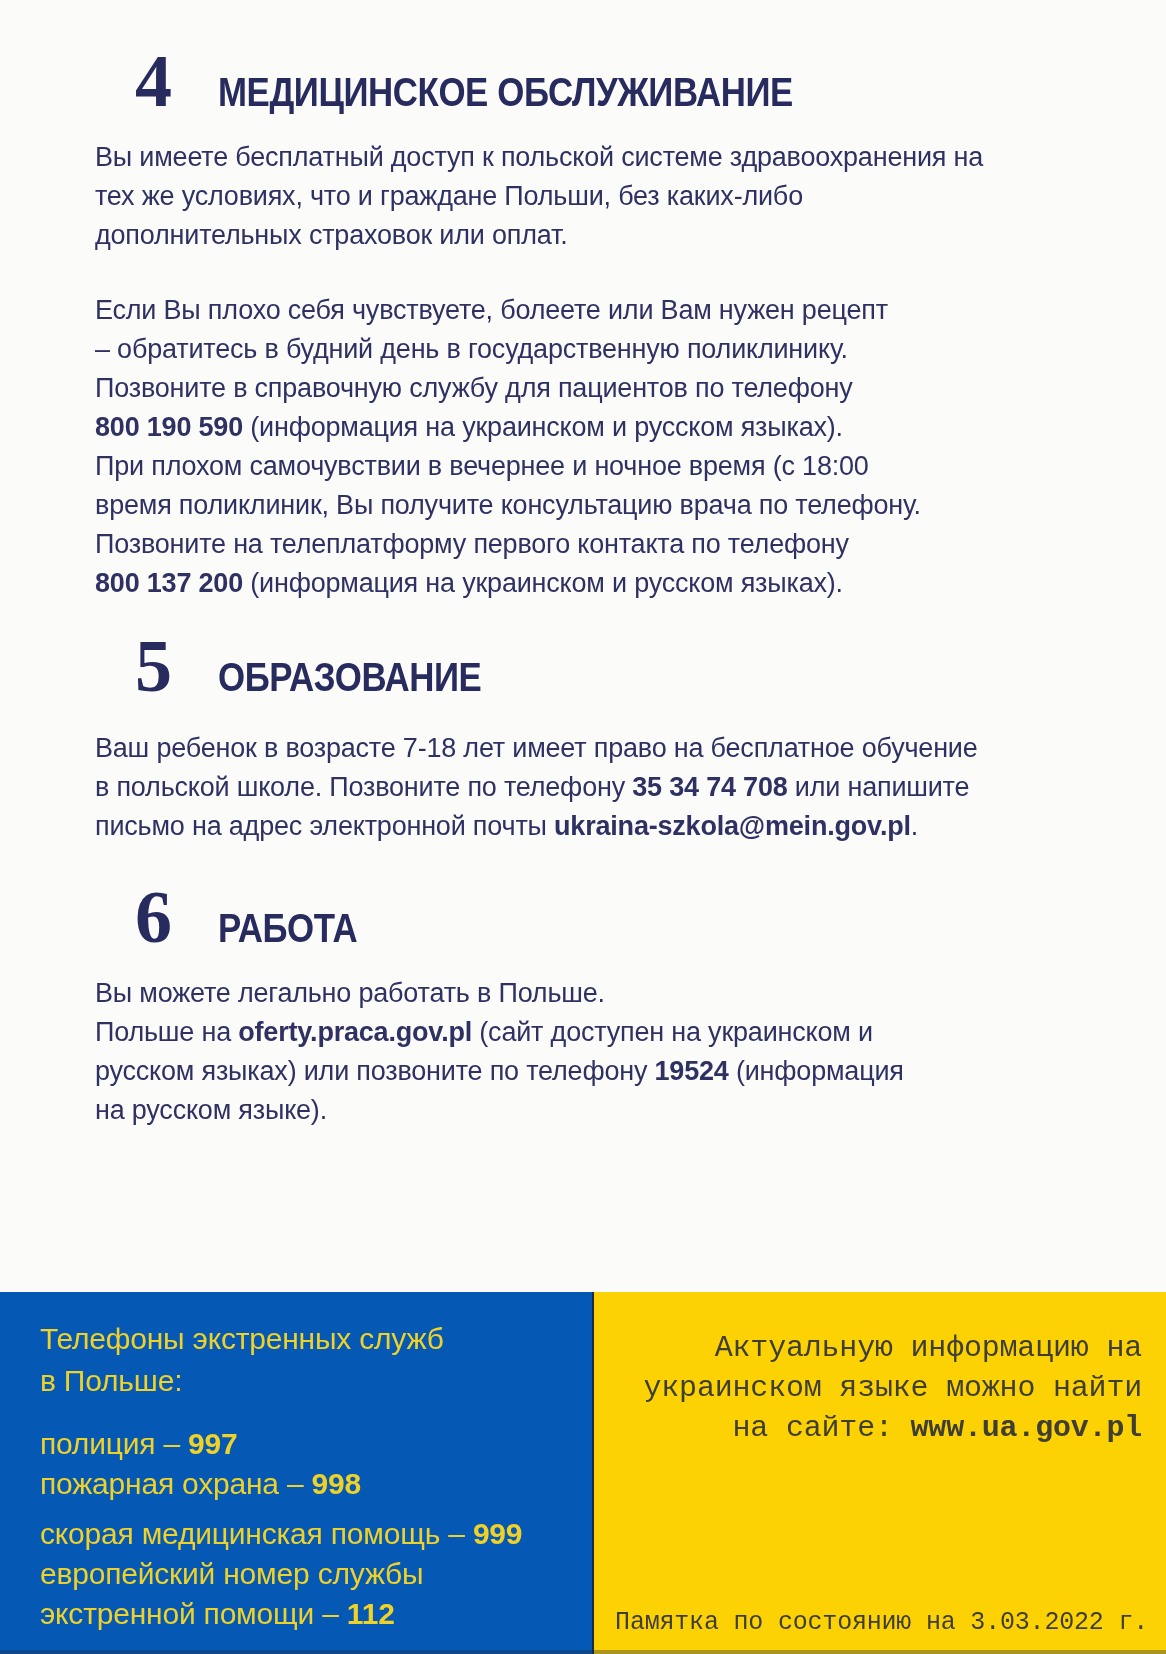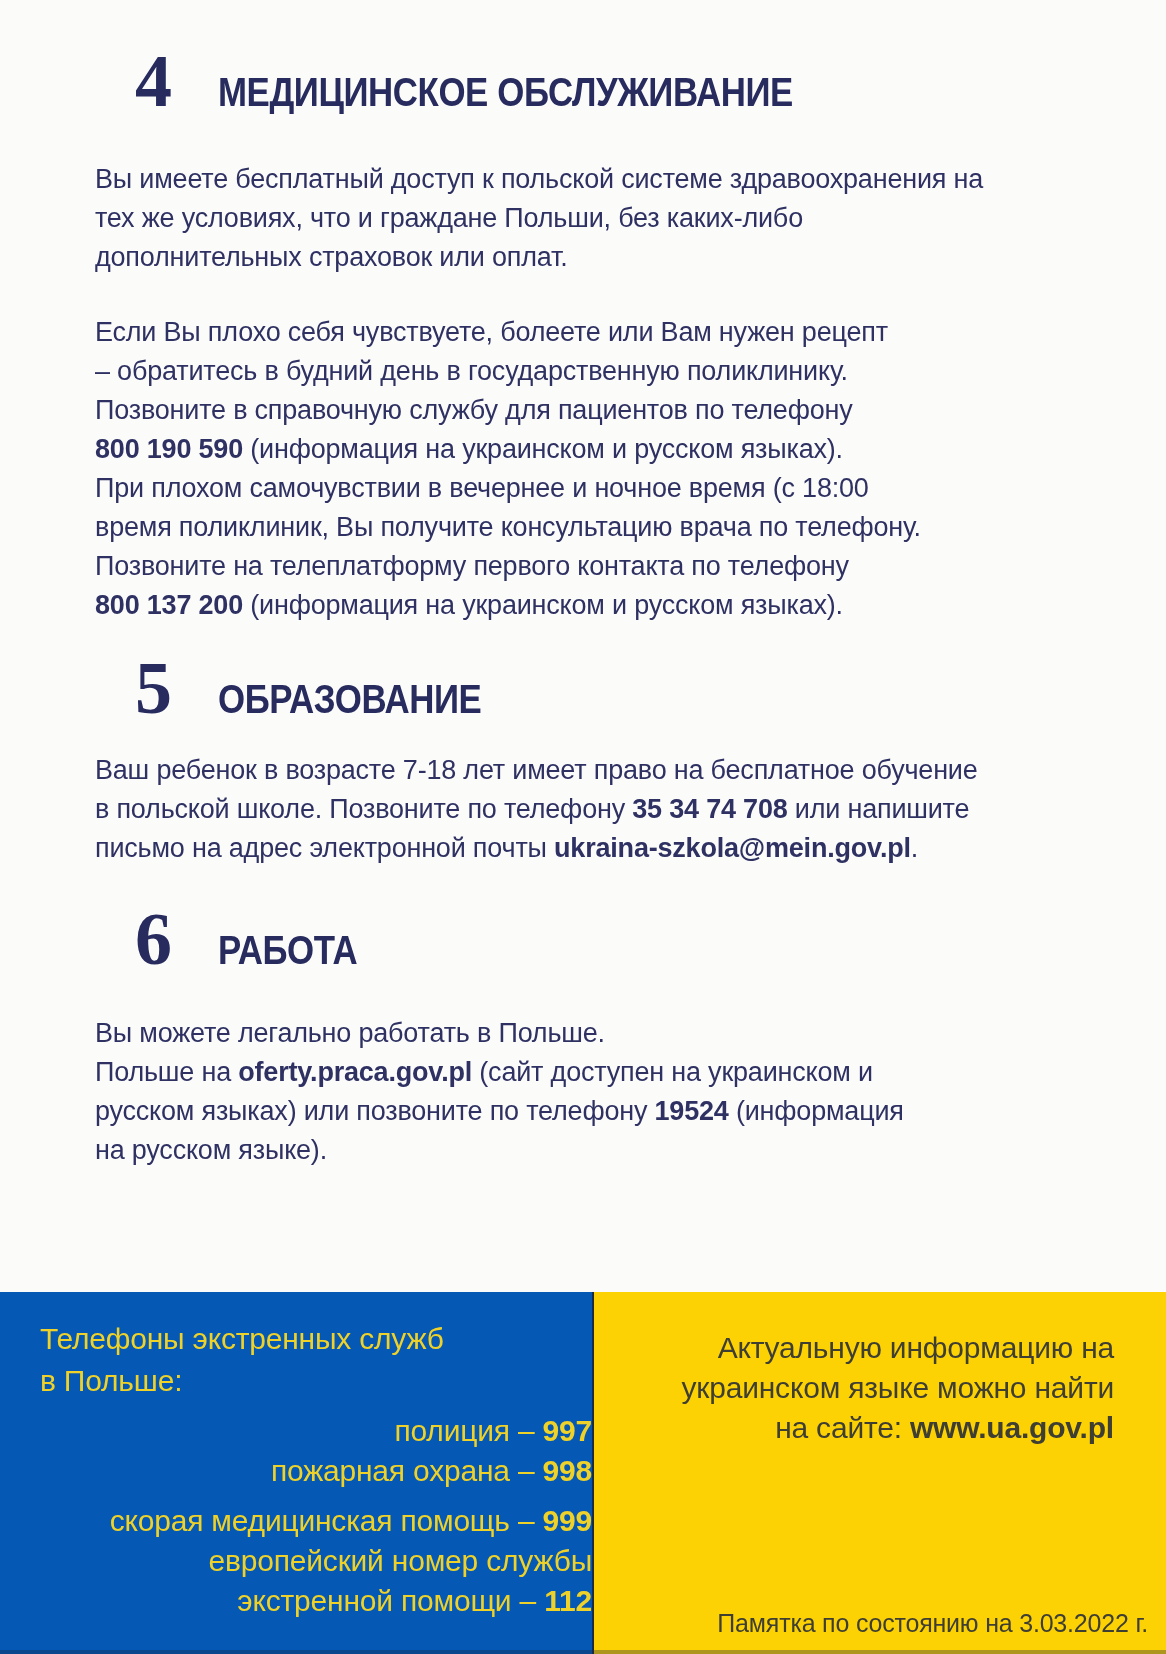--- a/index.html
+++ b/index.html
@@ -26,52 +26,53 @@
     letter-spacing:-0.5px;
     transform:scaleX(0.85); transform-origin:0 100%;
     white-space:nowrap;
     color:#272b5e;
   }
 
   .para { font-size:27px; line-height:39px; letter-spacing:-0.2px; }
   .line { white-space:nowrap; }
   .b { font-weight:700; }
 
-  .mt-p1 { margin-top:42px; }
+  .mt-p1 { margin-top:20px; }
   .mt-p2 { margin-top:36px; }
   .mt-p3 { margin-top:38px; }
   .mt-h5 { margin-top:26px; }
   .mt-p4 { margin-top:26px; }
   .mt-h6 { margin-top:34px; }
-  .mt-p5 { margin-top:38px; }
+  .mt-p5 { margin-top:20px; }
 
   .footer {
     position:absolute; left:0; bottom:0;
     width:1166px; height:362px;
     display:flex;
   }
   .panel-blue {
     width:592px; box-sizing:border-box;
     background:#0558b3;
     color:#efd229;
     padding:26px 0 0 40px;
     font-size:30px; line-height:42px;
     letter-spacing:-0.2px;
   }
   .panel-sep { width:2px; background:#1c2b45; }
   .panel-yellow {
     flex:1; box-sizing:border-box; position:relative;
     background:#fdd205;
     color:#3e3e33;
-    padding:36px 52px 0 40px;
+    padding:36px 24px 0 40px;
     text-align:right;
     font-size:30px; line-height:40px;
     letter-spacing:-0.2px;
+    font-family:Liberation Mono, monospace;
   }
-  .em-items { margin-top:9px; line-height:40px;text-align:right; }
+  .em-items { margin-top:22px; line-height:40px; }
   .em-gap { margin-top:10px; }
   .footer-note {
     position:absolute; right:18px; bottom:16px;
     font-size:25px; line-height:30px;
   }
   .bottom-edge {
     position:absolute; left:0; bottom:0;
     width:100%; height:4px;
     background:rgba(22,40,70,0.35);
   }

